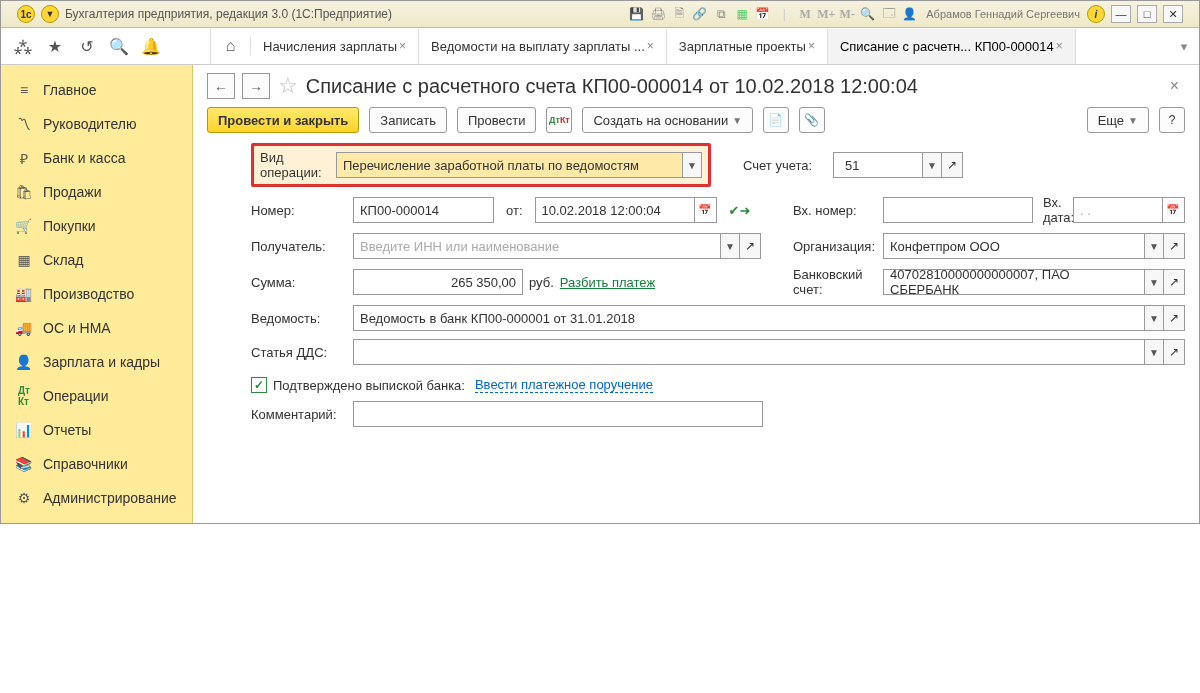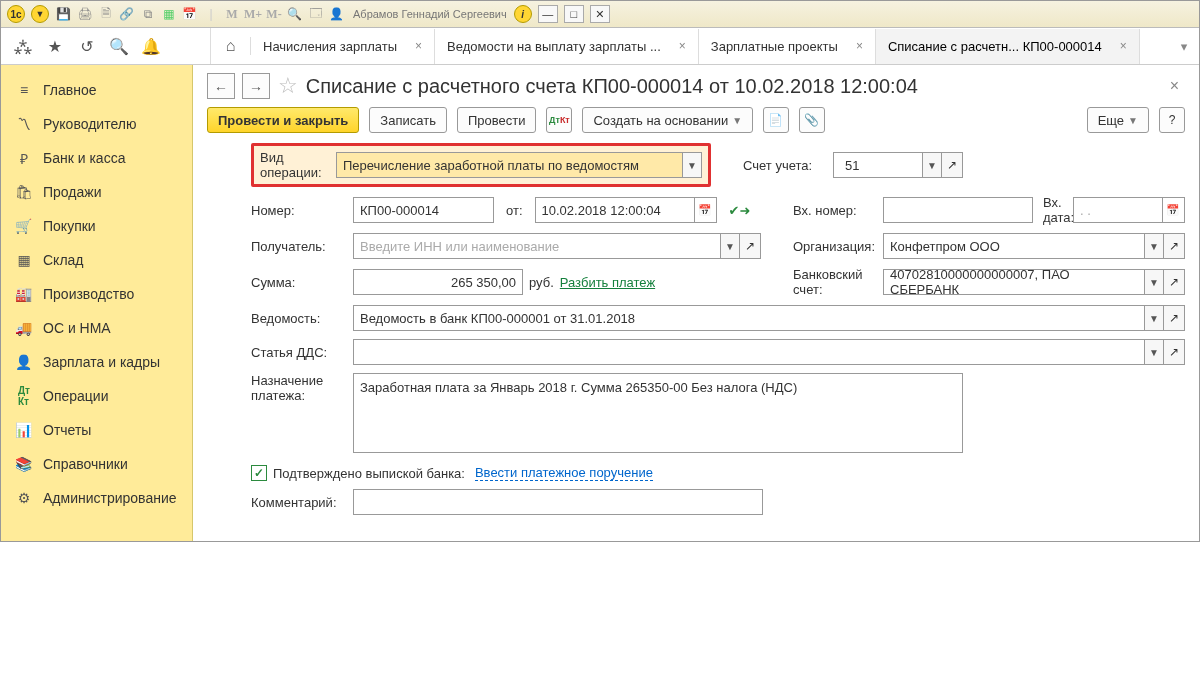--- a/index.html
+++ b/index.html
@@ -1,31 +1,31 @@
 <!DOCTYPE html>
 <html><head>
 <meta charset="utf-8">
 <style>
 * { box-sizing: border-box; margin: 0; padding: 0; }
 body { font-family: Arial, sans-serif; font-size: 13px; color: #333; background: #fff; width:1200px; }
 .window { border:1px solid #999; background:#fff; }
-.titlebar { display:flex; align-items:center; padding:4px 6px; background:linear-gradient(#f6f2e0,#efe8c8); border-bottom:1px solid #bbb; gap:6px; }
+.titlebar { display:flex; align-items:center; padding:4px 16px; background:linear-gradient(#f6f2e0,#efe8c8); border-bottom:1px solid #bbb; gap:6px; }
 .titlebar .title { flex:1; font-size:12px; color:#555; white-space:nowrap; overflow:hidden; }
 .yel-circle { width:18px; height:18px; border-radius:50%; background:#ffd633; border:1px solid #b39b00; display:flex; align-items:center; justify-content:center; font-size:10px; font-weight:bold; }
 .titlebar .tools { display:flex; gap:3px; align-items:center; }
 .tool { width:18px; height:18px; display:flex; align-items:center; justify-content:center; color:#888; font-size:12px; }
 .tool.m { font-weight:bold; color:#aaa; font-family:serif; }
 .usr { color:#777; font-size:11px; padding:0 4px; }
 .winbtn { width:20px; height:18px; border:1px solid #aaa; background:#f8f8f8; display:flex; align-items:center; justify-content:center; font-size:11px; margin-left:3px; }
 .toolbar2 { display:flex; align-items:center; border-bottom:1px solid #ccc; background:#fff; }
 .icon-row { display:flex; gap:12px; padding:8px 12px; border-right:1px solid #ddd; flex:0 0 210px; }
 .icon-row .ic { width:20px; height:20px; display:flex; align-items:center; justify-content:center; font-size:16px; color:#555; }
 .tabbar { display:flex; flex:1; overflow:hidden; }
 .home-tab { width:40px; display:flex; align-items:center; justify-content:center; border-right:1px solid #ddd; font-size:16px; color:#555; }
-.tab { padding:10px 12px; border-right:1px solid #ddd; font-size:13px; color:#333; display:flex; align-items:flex-start; gap:18px; white-space:nowrap; cursor:pointer; }
+.tab { padding:10px 12px; border-right:1px solid #ddd; font-size:13px; color:#333; display:flex; align-items:flex-start; gap:2px; white-space:nowrap; cursor:pointer; }
 .tab.active { background:#f3f3f3; color:#000; }
 .tab .x { color:#888; font-size:12px; }
 .tr-dd { width:30px; display:flex; align-items:center; justify-content:center; color:#888; }
 .body { display:flex; }
 .sidebar { width:210px; background:#ffeb99; border-right:1px solid #d6c76b; padding:8px 0; }
 .nav-item { display:flex; align-items:center; gap:10px; padding:8px 14px; font-size:14px; color:#333; cursor:pointer; }
 .nav-ic { width:18px; height:18px; display:flex; align-items:center; justify-content:center; font-size:14px; color:#555; }
 .nav-ic.clr-gn { color:#2b8a3e; }
 .content { flex:1; padding:8px 14px 18px 14px; }
 .doc-head { display:flex; align-items:center; gap:8px; margin-bottom:8px; }
@@ -63,20 +63,21 @@
 .row-top { align-items:flex-start; }
 </style>
 </head>
 <body>
 
 <div class="window">
 
   <div class="titlebar">
     <div class="yel-circle">1c</div>
     <div class="yel-circle" style="font-size:9px;">▼</div>
+    <div class="title">Бухгалтерия предприятия, редакция 3.0  (1С:Предприятие)</div>
     <div class="tools">
       <div class="tool">💾</div>
       <div class="tool">🖨</div>
       <div class="tool">🗎</div>
       <div class="tool">🔗</div>
       <div class="tool">⧉</div>
       <div class="tool" style="color:#51cf66;">▦</div>
       <div class="tool">📅</div>
       <div class="tool" style="color:#ccc;">|</div>
       <div class="tool m">M</div>
@@ -300,24 +301,20 @@
 
       <div class="field-row">
         <span class="label">Статья ДДС:</span>
         <div class="input-wrap" style="width:408px;">
           <div class="input grow"></div>
           <div class="dd-btn">▼</div>
           <div class="ext-btn">↗</div>
         </div>
       </div>
 
-      <div class="field-row row-top">
-        <span class="label">Назначение платежа:</span>
-        <div class="textarea" style="max-width:610px;">Заработная плата за Январь 2018 г. Сумма 265350-00 Без налога (НДС)</div>
-      </div>
 
       <div class="field-row" style="margin-top:12px;">
         <div class="chk">✓</div>
         <span>Подтверждено выпиской банка:</span>
         <a class="link-dot" style="margin-left:4px;">Ввести платежное поручение</a>
       </div>
 
       <div class="field-row">
         <span class="label">Комментарий:</span>
         <div class="input" style="width:410px;"></div>

